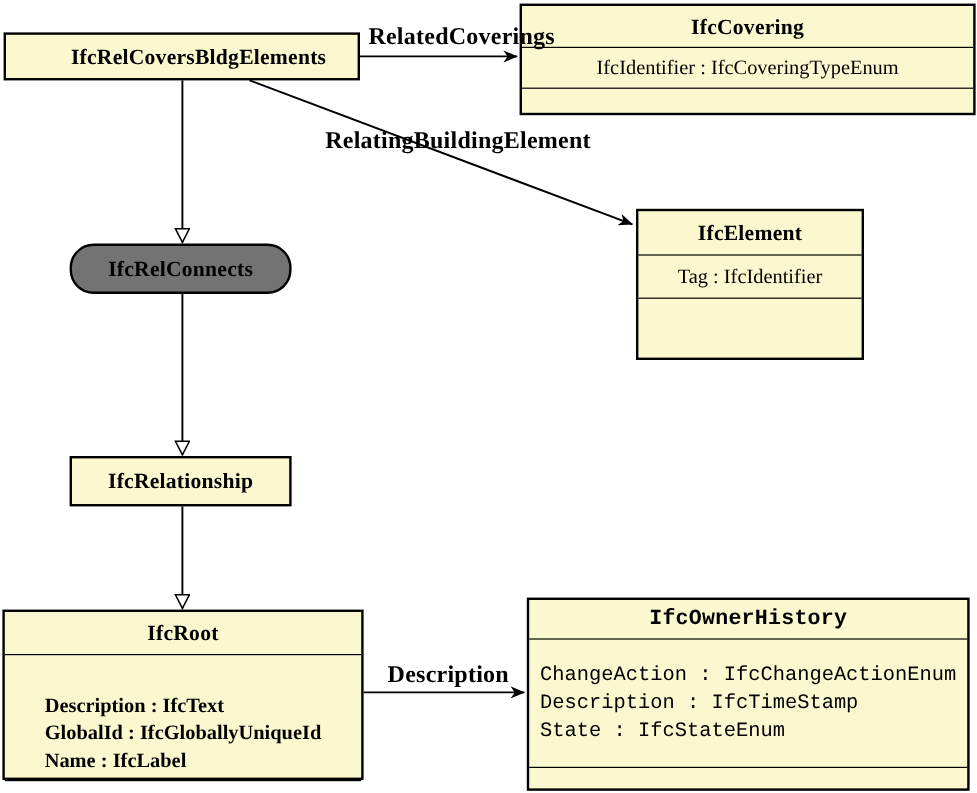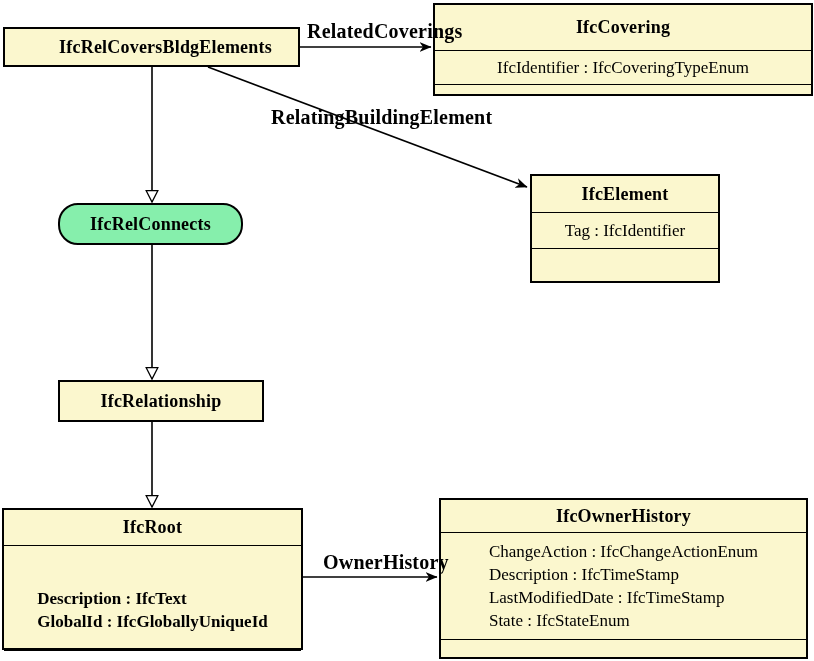--- a/index.html
+++ b/index.html
@@ -66,68 +66,68 @@
     <line x1="152" y1="245" x2="152" y2="379" stroke="#000" stroke-width="1.6" marker-end="url(#m-hollow)"></line>
     <line x1="152" y1="422" x2="152" y2="507" stroke="#000" stroke-width="1.6" marker-end="url(#m-hollow)"></line>
     <line x1="303" y1="577" x2="437" y2="577" stroke="#000" stroke-width="1.6" marker-end="url(#m-stealth)"></line>
   </svg>
 
   <div class="uml-class single" style="left: 3px; top: 27px; width: 297px; height: 40px; background: rgb(251, 247, 206); border-color: rgb(0, 0, 0); padding-left: 28px;">
     <div class="uml-title">IfcRelCoversBldgElements</div>
   </div>
 
   <div class="uml-class" style="left: 433px; top: 3px; width: 380px; height: 93px; background: rgb(251, 247, 206); border-color: rgb(0, 0, 0);">
-    <div class="uml-title has-divider" style="height:46px;">IfcCovering</div>
+    <div class="uml-title has-divider" style="height:35px;">IfcCovering</div>
     <div class="uml-attrs" style="height:34px;">
       <div class="attrs-inner">
         <div>IfcIdentifier : IfcCoveringTypeEnum</div>
       </div>
     </div>
     <div class="uml-empty"></div>
   </div>
 
-  <div class="uml-class" style="left: 530px; top: 174px; width: 190px; height: 109px; background: rgb(251, 247, 206); border-color: rgb(0, 0, 0);">
+  <div class="uml-class" style="left: 530px; top: 174px; width: 190px; height: 126px; background: rgb(251, 247, 206); border-color: rgb(0, 0, 0);">
     <div class="uml-title has-divider" style="height:37px;">IfcElement</div>
     <div class="uml-attrs" style="height:36px;">
       <div class="attrs-inner">
         <div>Tag : IfcIdentifier</div>
       </div>
     </div>
     <div class="uml-empty"></div>
   </div>
 
-  <div class="uml-class single" style="left: 58px; top: 203px; width: 185px; height: 42px; background: #86efac; border-color: rgb(0, 0, 0); border-radius: 20px;">
+  <div class="uml-class single" style="left: 58px; top: 203px; width: 185px; height: 42px; background: #737373; border-color: rgb(0, 0, 0); border-radius: 20px;">
     <div class="uml-title">IfcRelConnects</div>
   </div>
 
-  <div class="uml-class single" style="left: 58px; top: 380px; width: 206px; height: 42px; background: rgb(251, 247, 206); border-color: rgb(0, 0, 0);">
+  <div class="uml-class single" style="left: 58px; top: 380px; width: 185px; height: 42px; background: rgb(251, 247, 206); border-color: rgb(0, 0, 0);">
     <div class="uml-title">IfcRelationship</div>
   </div>
 
   <div class="uml-class" style="left: 2px; top: 508px; width: 301px; height: 142px; background: rgb(251, 247, 206); border-color: rgb(0, 0, 0); gap: 24px;">
     <div class="uml-title has-divider" style="height:36px;">IfcRoot</div>
     <div class="uml-attrs" style="height:81px;font-weight:bold;">
       <div class="attrs-inner">
         <div>Description : IfcText</div>
         <div>GlobalId : IfcGloballyUniqueId</div>
+        <div>Name : IfcLabel</div>
       </div>
     </div>
     <div class="uml-empty"></div>
   </div>
 
-  <div class="uml-class" style="left: 439px; top: 498px; width: 369px; height: 161px; background: rgb(251, 247, 206); border-color: rgb(0, 0, 0);">
+  <div class="uml-class" style="left: 439px; top: 498px; width: 369px; height: 161px; background: rgb(251, 247, 206); border-color: rgb(0, 0, 0); font-family: Liberation Mono, monospace;">
     <div class="uml-title has-divider" style="height:33px;">IfcOwnerHistory</div>
     <div class="uml-attrs" style="height:107px;">
       <div class="attrs-inner">
         <div>ChangeAction : IfcChangeActionEnum</div>
         <div>Description : IfcTimeStamp</div>
-        <div>LastModifiedDate : IfcTimeStamp</div>
         <div>State : IfcStateEnum</div>
       </div>
     </div>
     <div class="uml-empty"></div>
   </div>
 
   <div class="edge-label" style="left:307px;top:20px;">RelatedCoverings</div>
   <div class="edge-label" style="left:271px;top:106px;">RelatingBuildingElement</div>
-  <div class="edge-label" style="left:323px;top:551px;">OwnerHistory</div>
+  <div class="edge-label" style="left:323px;top:551px;">Description</div>
 
 </div>
 
 </body></html>

